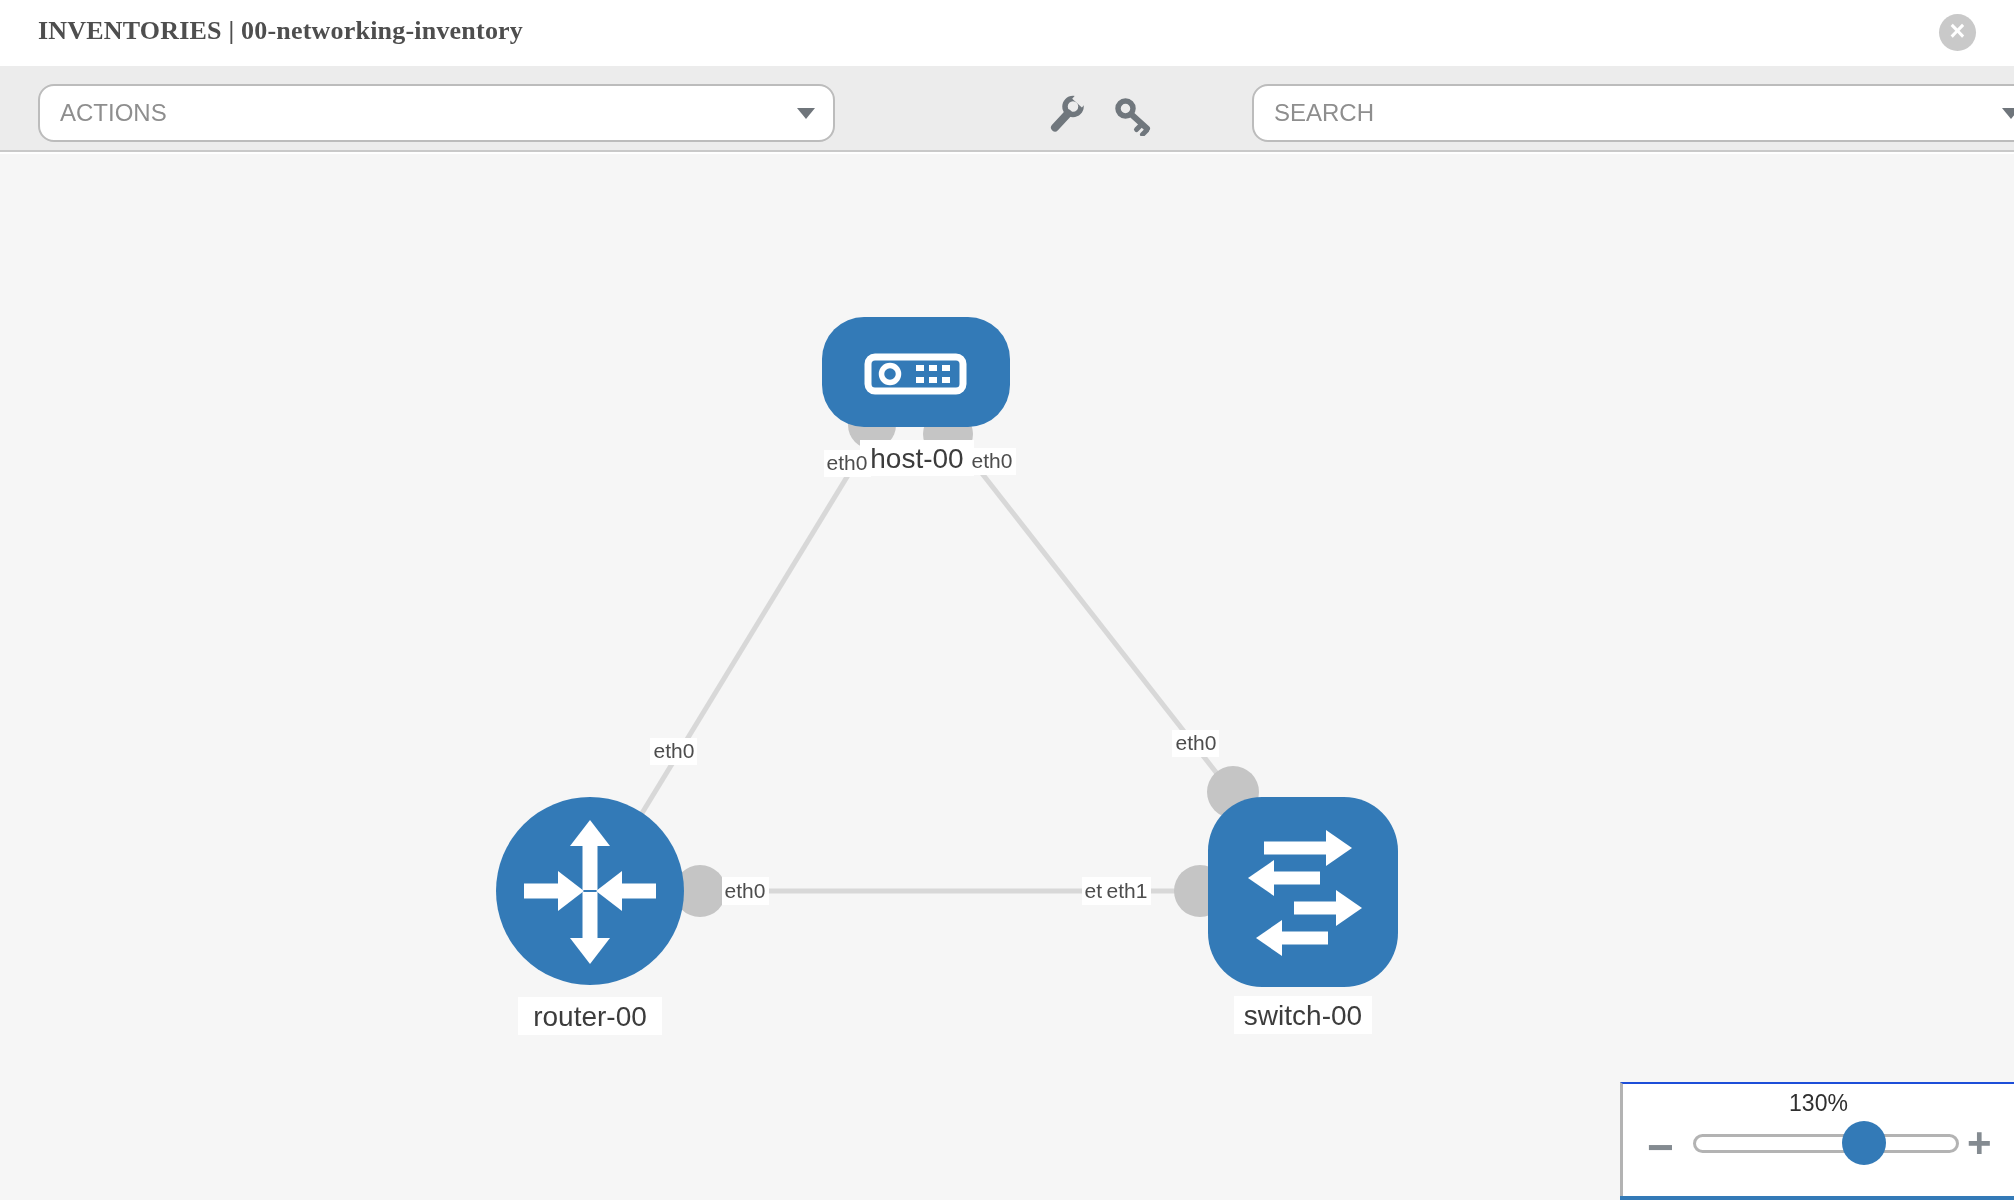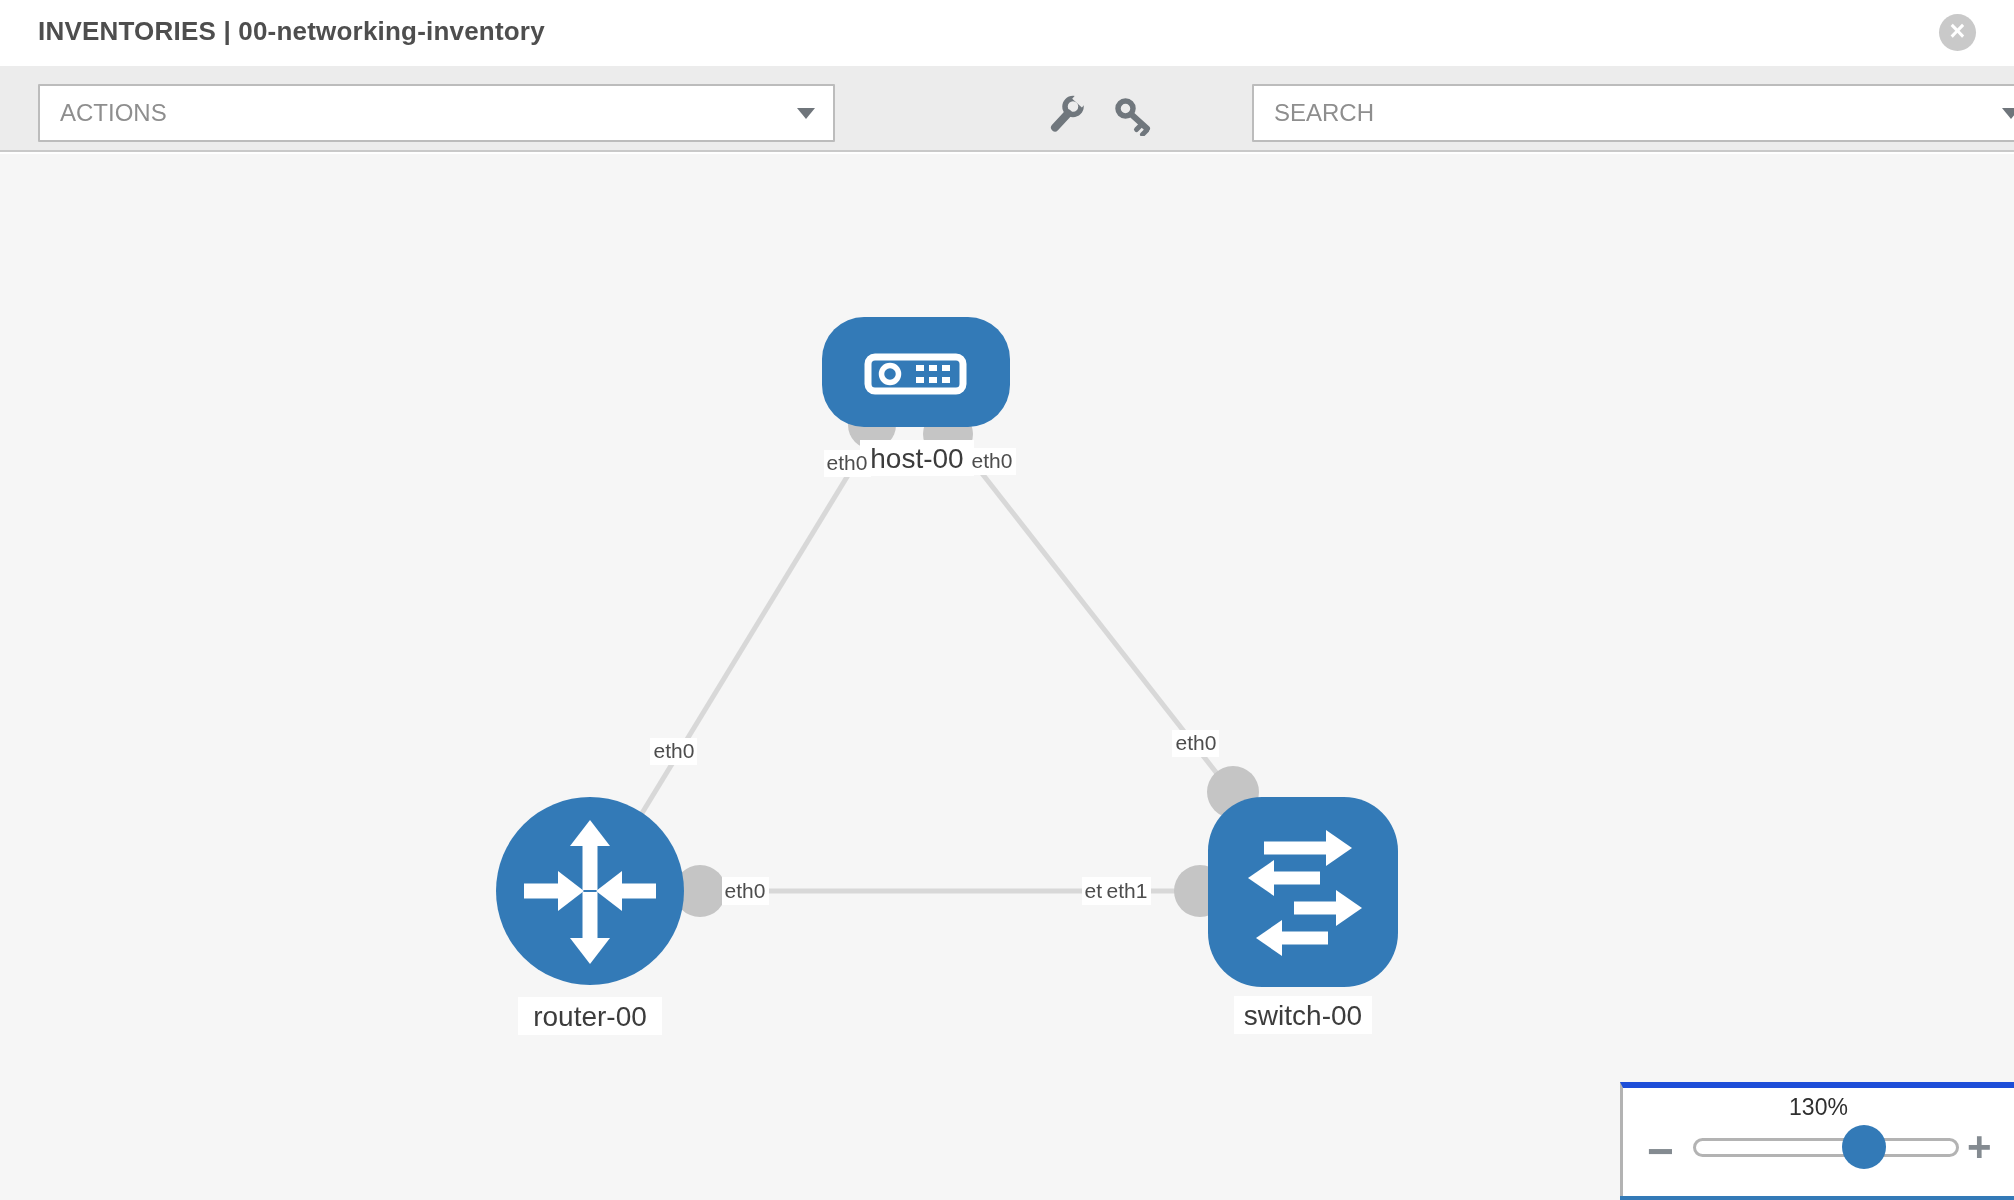--- a/index.html
+++ b/index.html
@@ -1,47 +1,47 @@
 <!DOCTYPE html>
 <html><head>
 <meta charset="utf-8">
 <style>
   html,body{margin:0;padding:0;width:2014px;height:1200px;overflow:hidden;
     font-family:"Liberation Sans","DejaVu Sans",sans-serif;background:#ffffff;}
   .app{position:absolute;inset:0;width:2014px;height:1200px;}
 
   
   .header{position:absolute;top:0;left:0;right:0;height:66px;background:#ffffff;}
-  .page-title{position:absolute;left:38px;top:16px;font-size:26px;font-weight:bold;color:#4e4e4e;letter-spacing:.2px;}
+  .page-title{position:absolute;left:38px;top:16px;font-size:26px;font-weight:bold;color:#4e4e4e;letter-spacing:.2px;font-family:Liberation Serif, serif;}
   .close-btn{position:absolute;right:38px;top:14px;width:37px;height:37px;border-radius:50%;
     background:#c9c9c9;color:#ffffff;font-size:27px;font-weight:bold;text-align:center;line-height:35px;cursor:pointer;}
 
   
   .toolbar{position:absolute;top:66px;left:0;right:0;height:86px;background:#ececec;border-bottom:2px solid #c9c9c9;box-sizing:border-box;}
-  .select-box{position:absolute;top:18px;height:58px;background:#ffffff;border:2px solid #bcbcbc;border-radius:1px;box-sizing:border-box;cursor:pointer;}
+  .select-box{position:absolute;top:18px;height:58px;background:#ffffff;border:2px solid #bcbcbc;border-radius:16px;box-sizing:border-box;cursor:pointer;}
   .select-box.actions{left:38px;width:797px;}
   .select-box.search{left:1252px;width:794px;}
   .select-label{position:absolute;left:20px;top:50%;transform:translateY(-50%);font-size:24px;color:#8e8e8e;}
   .caret{position:absolute;right:18px;top:50%;margin-top:-5px;width:0;height:0;
     border-left:9px solid transparent;border-right:9px solid transparent;border-top:11px solid #6f757b;}
   .select-box.search .caret{right:24px;}
   .tool-icon{position:absolute;top:28px;width:40px;height:40px;cursor:pointer;}
   .tool-icon.wrench{left:1047px;}
   .tool-icon.key{left:1113px;top:30px;}
 
   
   .canvas{position:absolute;top:154px;left:0;width:2014px;height:1046px;background:#f6f6f6;}
   .canvas svg{display:block;}
   text.node-label{font-family:"Liberation Sans",sans-serif;font-size:28px;fill:#3c3c3c;text-anchor:middle;}
   text.if-label{font-family:"Liberation Sans",sans-serif;font-size:21px;fill:#4d4d4d;text-anchor:middle;}
   .lbl-bg{fill:#ffffff;}
 
   
   .zoom-panel{position:absolute;left:1620px;top:1082px;width:394px;height:118px;background:#ffffff;
-    border-top:6px solid #1d4ed8;border-left:3px solid #b3b3b3;box-sizing:border-box;}
+    border-top:2px solid #1d4ed8;border-left:3px solid #b3b3b3;box-sizing:border-box;}
   .zoom-level{position:absolute;left:0;top:6px;width:100%;text-align:center;font-size:23px;color:#2f2f2f;}
   .zoom-btn{position:absolute;font-weight:bold;color:#848b91;cursor:pointer;line-height:1;}
   .zoom-minus{left:24px;top:40px;font-size:46px;}
   .zoom-plus{left:344px;top:38px;font-size:42px;}
   .zoom-track{position:absolute;left:70px;top:50px;width:266px;height:19px;background:#ffffff;
     border:3px solid #b3b3b3;border-radius:11px;box-sizing:border-box;cursor:pointer;}
   .zoom-handle{position:absolute;left:219px;top:37px;width:44px;height:44px;border-radius:50%;background:#337ab7;cursor:grab;}
   .bottom-accent{position:absolute;left:1620px;top:1196px;width:394px;height:4px;background:#337ab7;}
 </style>
 </head>

